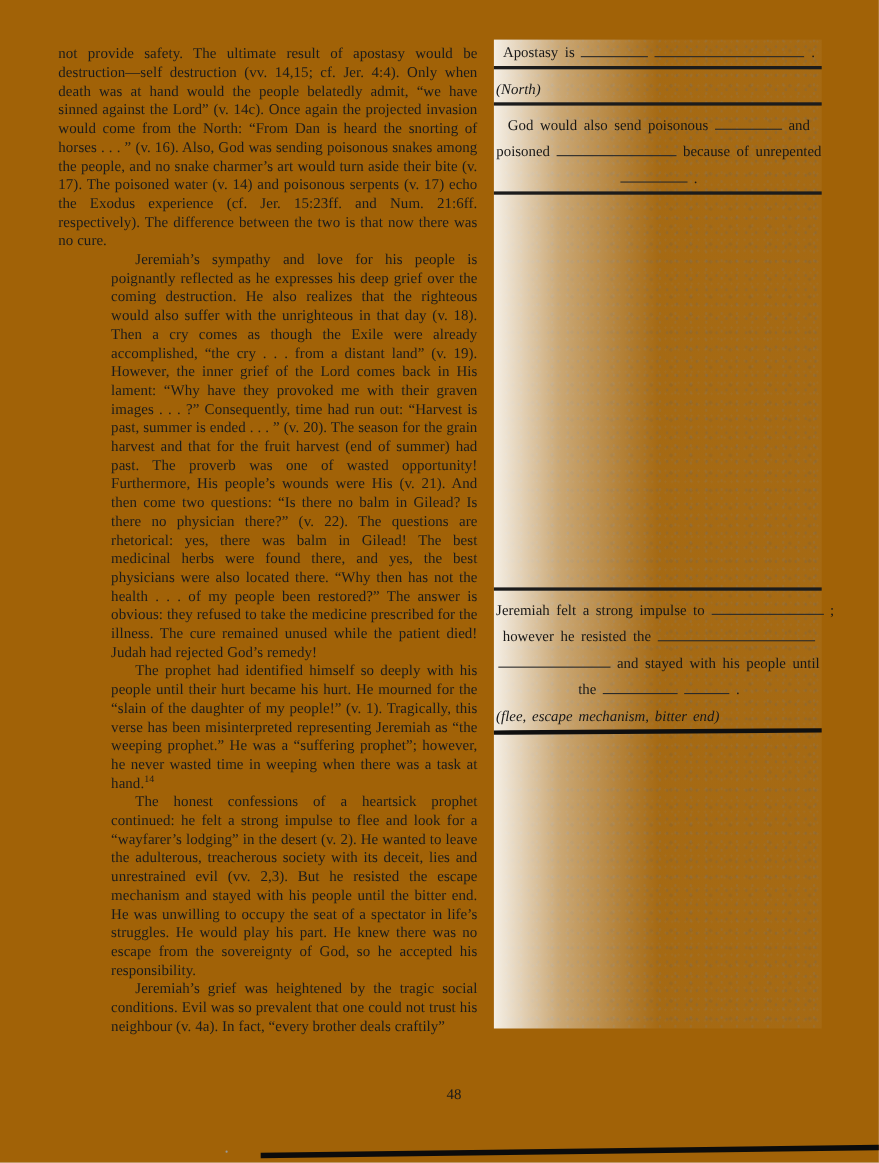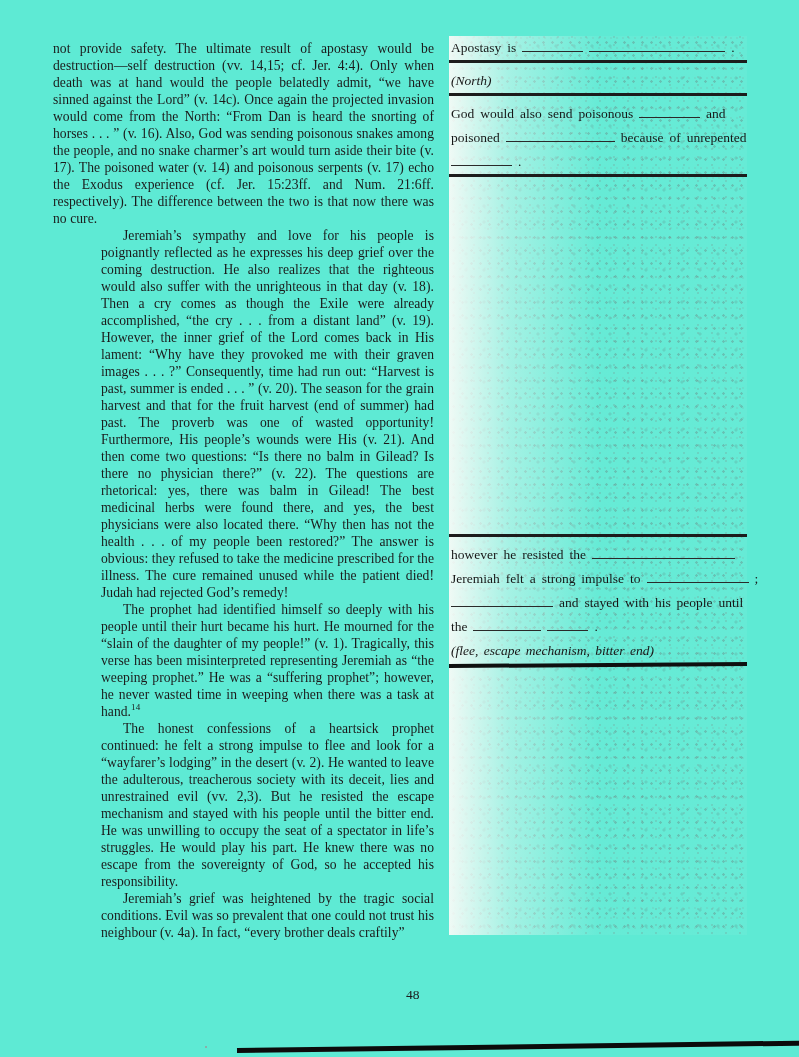--- a/index.html
+++ b/index.html
@@ -1,19 +1,19 @@
 <!DOCTYPE html>
 <html><head>
 <meta charset="utf-8">
 <style>
   html,body { margin:0; padding:0; background:#e8e6e1; }
   .page {
     position:relative;
     width:799px; height:1057px;
-    background:#5eead4;
+    background:#a16207;
     overflow:hidden;
     font-family:"Liberation Serif", serif;
     color:#1b1b1b;
   }
 
   
   .article {
     position:absolute; left:53px; top:40px; width:381px;
     font-size:13.6px; line-height:17px;
     text-align:justify;
@@ -36,21 +36,21 @@
       radial-gradient(circle, rgba(95,95,95,0.30) 1px, rgba(0,0,0,0) 1.5px),
       radial-gradient(circle, rgba(120,120,120,0.22) 1px, rgba(0,0,0,0) 1.4px),
       radial-gradient(circle, rgba(80,80,80,0.16) 1.3px, rgba(0,0,0,0) 1.9px),
       radial-gradient(circle, rgba(130,130,130,0.14) 0.8px, rgba(0,0,0,0) 1.2px);
     background-size:100% 100%, 9px 13px, 14px 8px, 18px 16px, 6px 10px;
     background-position:0 0, 0 0, 4px 5px, 8px 2px, 3px 7px;
   }
   .ws-block { padding:6px 0 0 2px; }
   .ws-group:first-of-type .ws-block:first-child { padding-top:0; }
   .ws-line {
-    line-height:24px; word-spacing:2.6px; white-space:nowrap;
+    line-height:24px; word-spacing:2.6px; white-space:nowrap;text-align:center;
   }
   .ws-answer { line-height:24px; font-style:italic; word-spacing:2px; }
   .ws-rule { height:3px; background:#1c1c1c; }
   .ws-group-bottom .ws-rule:last-child { height:4px; background:#0f0f0f; transform:rotate(-0.4deg); }
   .ws-spacer { height:357px; }
   .blank {
     display:inline-block; height:11px;
     border-bottom:1.6px solid #2a2a2a;
   }
 
@@ -96,22 +96,22 @@
           <div class="ws-line">God would also send poisonous <span class="blank" style="width: 61px;"></span> and</div>
           <div class="ws-line">poisoned <span class="blank" style="width: 109px;"></span> because of unrepented</div>
           <div class="ws-line"><span class="blank" style="width: 61px;"></span> .</div>
         </div>
         <div class="ws-rule"></div>
       </div>
     <div class="ws-spacer"></div>
     <div class="ws-group ws-group-bottom">
         <div class="ws-rule"></div>
         <div class="ws-block">
+          <div class="ws-line">Jeremiah felt a strong impulse to <span class="blank" style="width: 102px;"></span> ;</div>
           <div class="ws-line">however he resisted the <span class="blank" style="width: 143px;"></span></div>
-          <div class="ws-line">Jeremiah felt a strong impulse to <span class="blank" style="width: 102px;"></span> ;</div>
           <div class="ws-line"><span class="blank" style="width: 102px;"></span> and stayed with his people until</div>
           <div class="ws-line">the <span class="blank" style="width: 68px;"></span> <span class="blank" style="width: 41px;"></span> .</div>
           <div class="ws-answer">(flee, escape mechanism, bitter end)</div>
         </div>
         <div class="ws-rule"></div>
       </div>
   </div>
 
   <div class="page-number">48</div>
   <div class="speck"></div>

